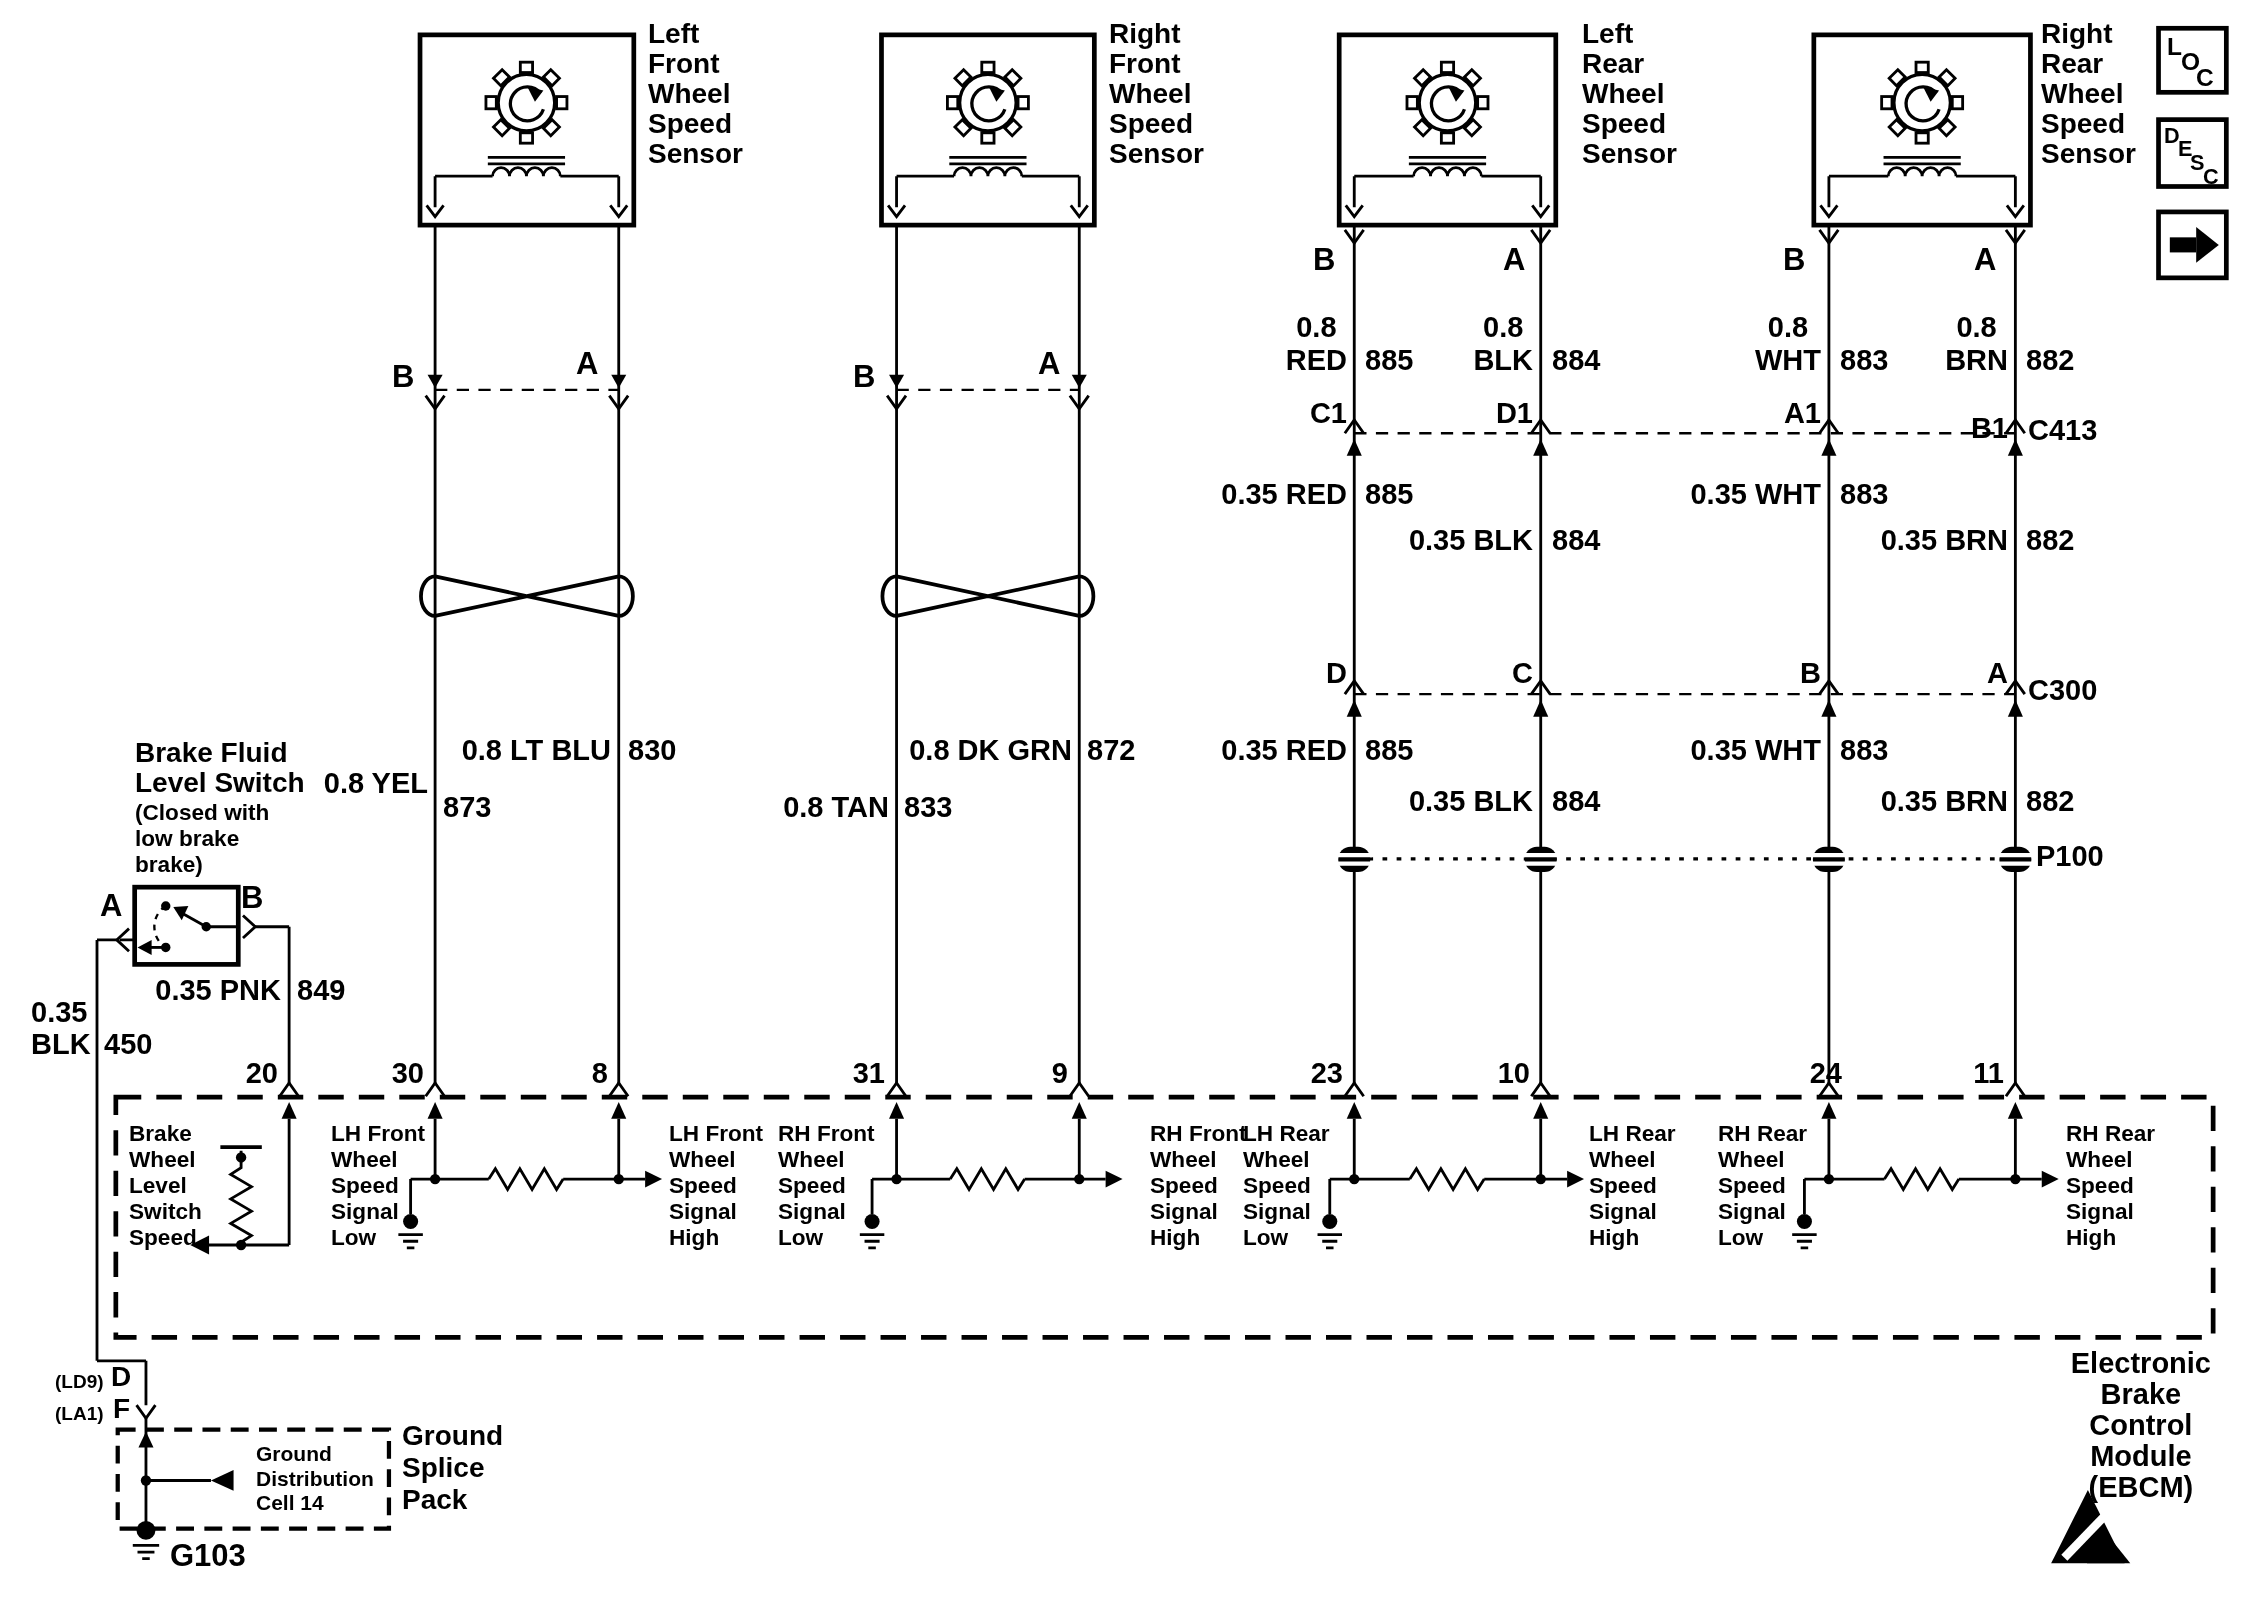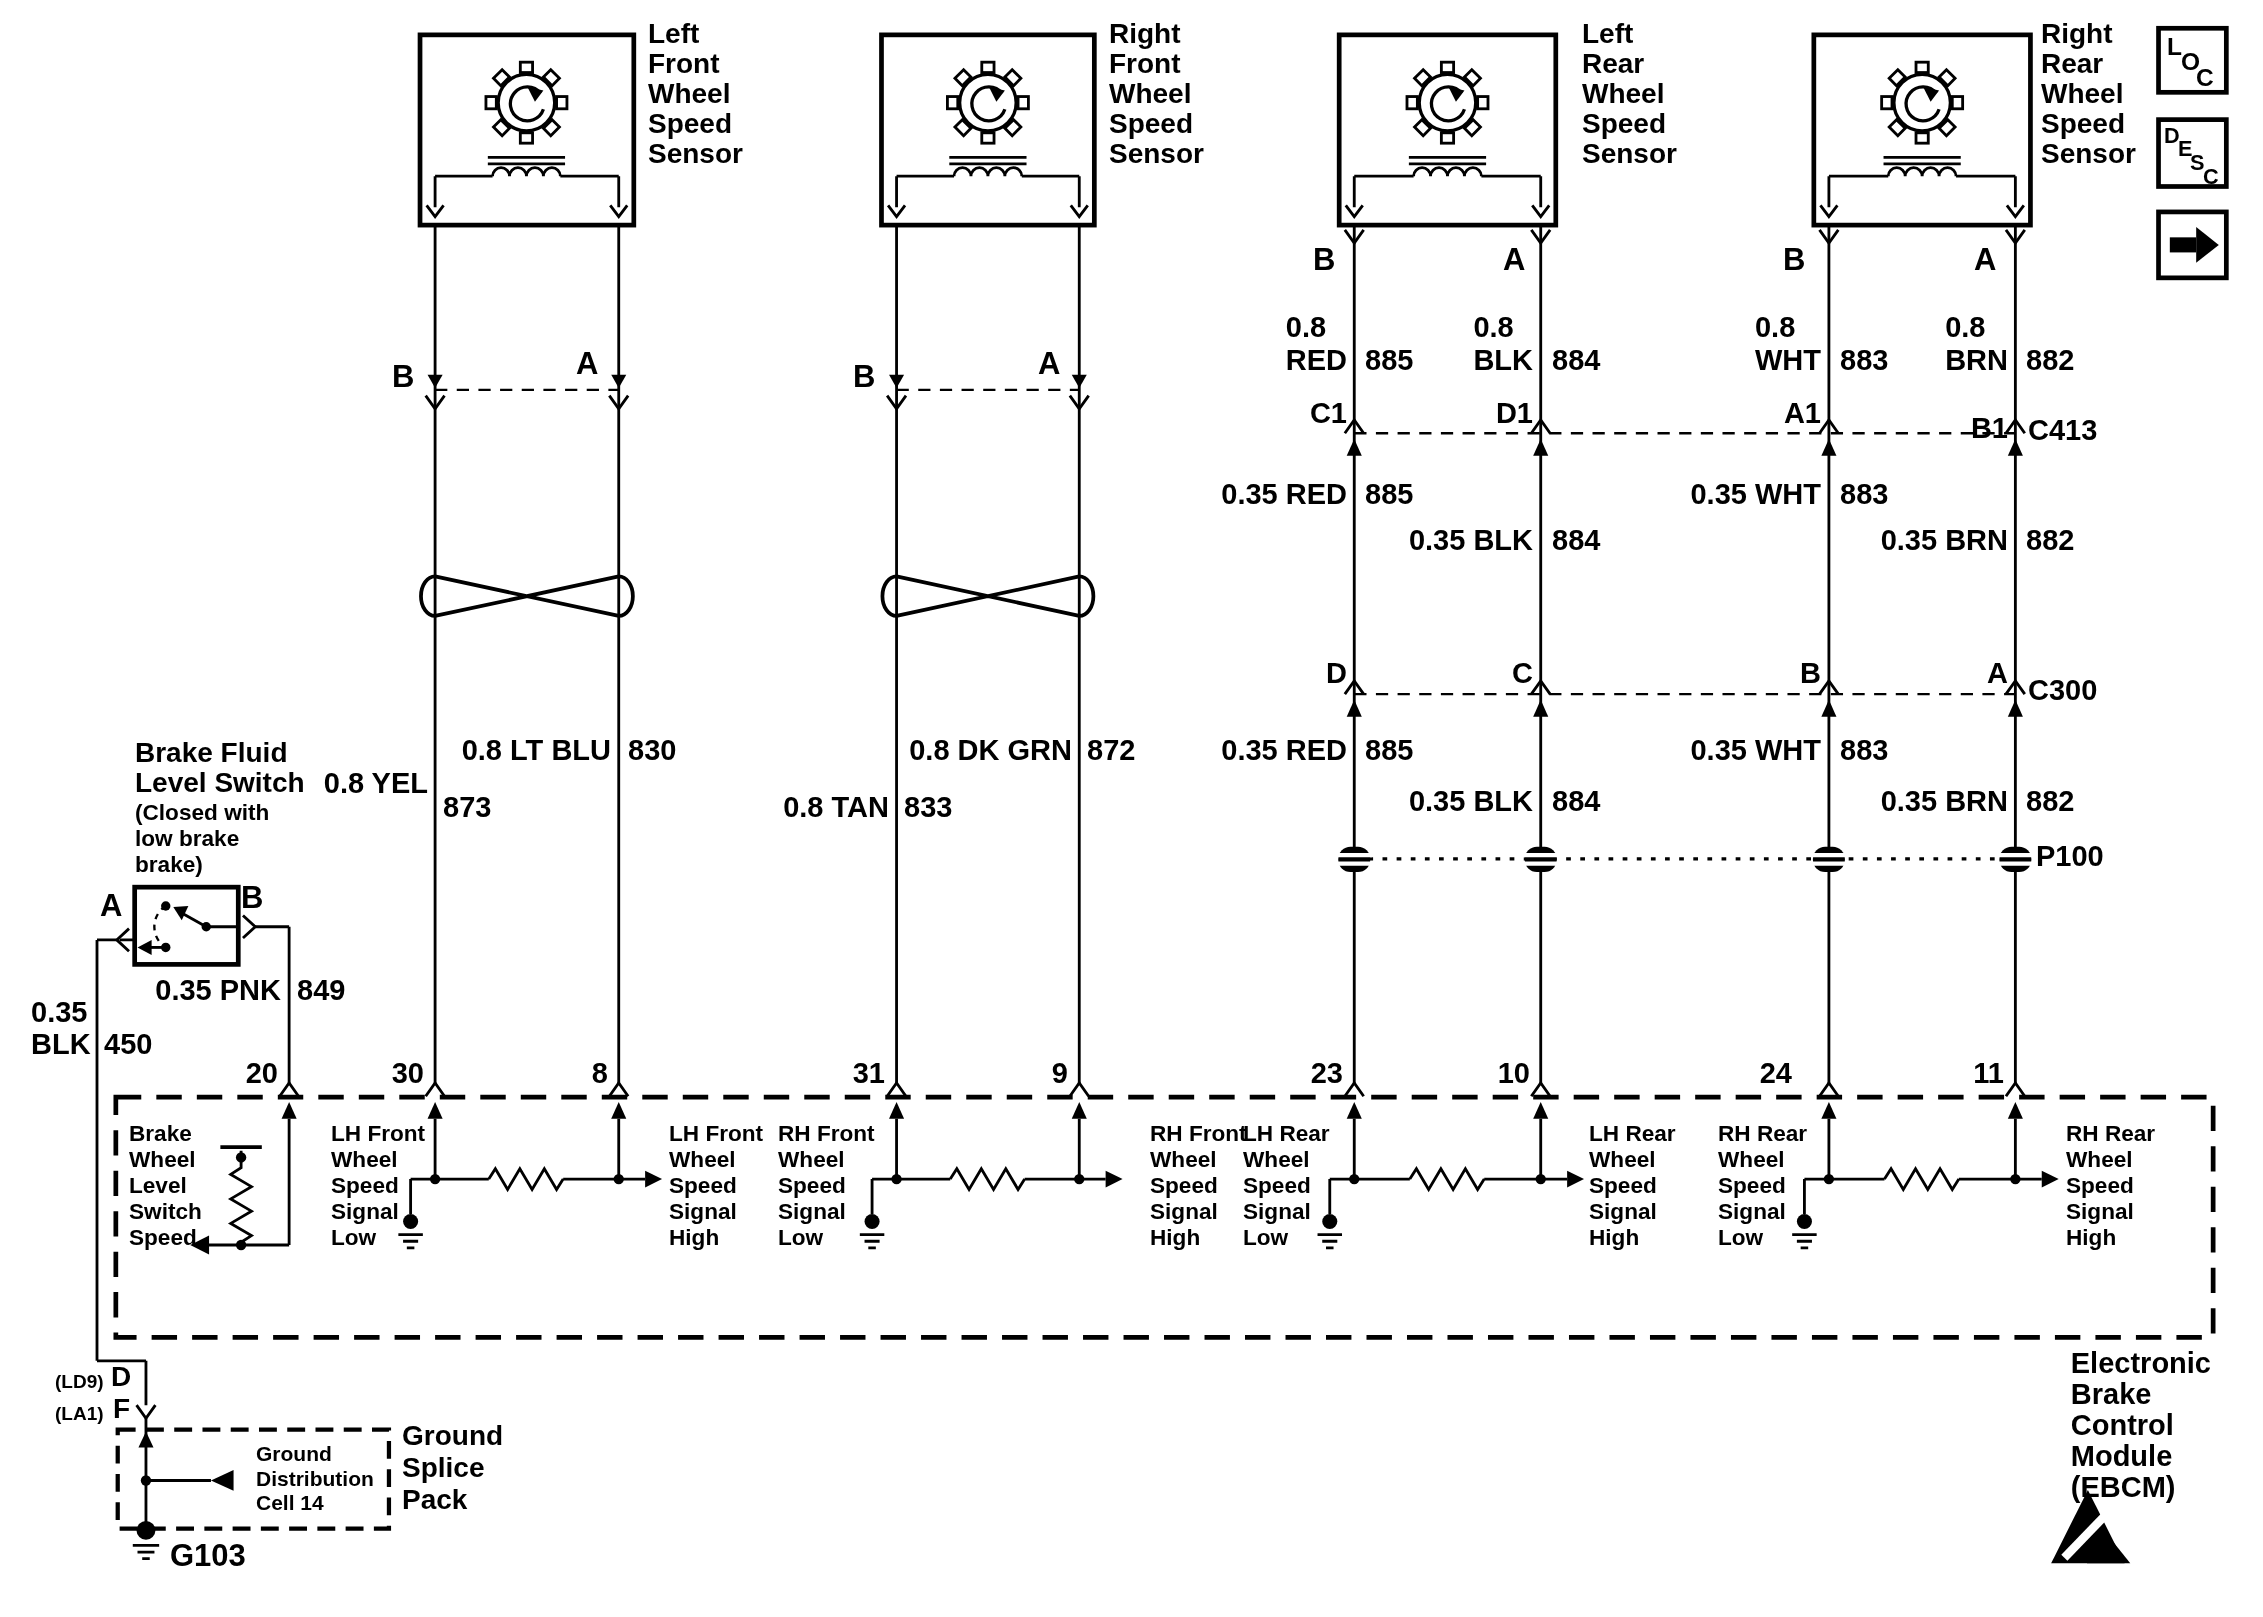--- a/index.html
+++ b/index.html
@@ -1,21 +1,21 @@
 <!DOCTYPE html>
 <html style="font-size:15px"><head>
 <meta charset="utf-8">
 <style>
   html,body{margin:0;padding:0;background:#fff}
   .page{position:relative;width:2264px;height:1618px;background:#fff;overflow:hidden;
         font-family:"Liberation Sans",sans-serif;color:#000;font-weight:700}
   svg.art{position:absolute;left:0;top:0}
   .t{position:absolute;white-space:nowrap;line-height:1.12}
   .blk span{display:block}
-  .ra{text-align:left}
+  .ra{text-align:center}
   .f20{font-size:19px}.f22{font-size:21px;line-height:24.5px}.f24{font-size:22.6px;line-height:26px}
   .f26{font-size:24.5px}.f23{font-size:21.7px}
   .f30{font-size:28px;line-height:30px}.f31{font-size:29px}.f32{font-size:31px}
   .lh35 span{line-height:33px}.lh33 span{line-height:31px}.lh34 span{line-height:32px}
 </style>
 </head>
 <body>
 
 <div class="page">
 
@@ -384,21 +384,21 @@
 </div>
 <div class="t f31" style="left:104px;top:1028px">450</div>
 
 <div class="t ra f31" style="right:1986px;top:1057px">20</div>
 <div class="t ra f31" style="right:1840px;top:1057px">30</div>
 <div class="t ra f31" style="right:1656px;top:1057px">8</div>
 <div class="t ra f31" style="right:1379px;top:1057px">31</div>
 <div class="t ra f31" style="right:1196px;top:1057px">9</div>
 <div class="t ra f31" style="right:921px;top:1057px">23</div>
 <div class="t ra f31" style="right:734px;top:1057px">10</div>
-<div class="t ra f31" style="right:472px;top:1057px">24</div>
+<div class="t ra f31" style="right:422px;top:1057px">24</div>
 <div class="t ra f31" style="right:260px;top:1057px">11</div>
 
 <div class="t blk f24" style="left:129px;top:1121px">
   <span>Brake</span>
       <span>Wheel</span>
       <span>Level</span>
       <span>Switch</span>
       <span>Speed</span>
 </div>
 <div class="t blk f24" style="left:331px;top:1121px">

